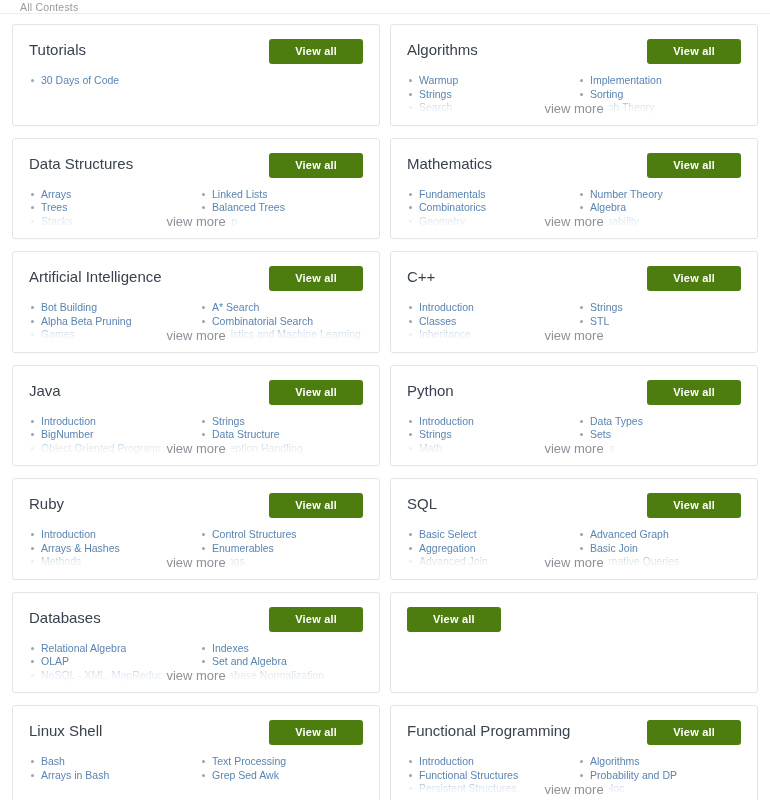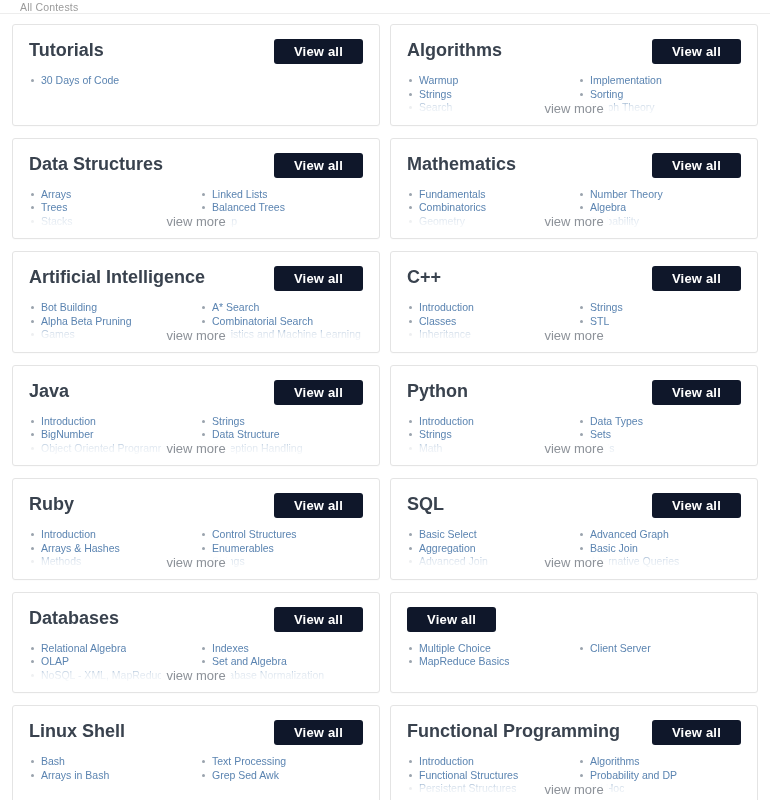--- a/index.html
+++ b/index.html
@@ -49,37 +49,37 @@
 
   .card-head {
     display: flex;
     align-items: flex-start;
     justify-content: space-between;
     margin-bottom: 9px;
     min-height: 26px;
   }
 
   .card-title {
-    font-size: 18px;
-    font-weight: 700;
+    font-size: 15px;
+    font-weight: 400;
     color: #39424e;
     line-height: 20px;
     padding-top: 1px;
   }
 
   .view-all-btn {
     flex: none;
-    background: #0f172a;
+    background: #4d7c0f;
     color: #ffffff;
-    font-size: 13px;
+    font-size: 11px;
     font-weight: bold;
     letter-spacing: .2px;
     border: none;
     border-radius: 3px;
-    padding: 0 20px;
+    padding: 0 26px;
     height: 25px;
     line-height: 25px;
     cursor: pointer;
     white-space: nowrap;
     font-family: "Liberation Sans", sans-serif;
   }
 
   
   .track-wrap {
     position: relative;
@@ -524,46 +524,30 @@
           </div>
         </div>
         <div class="fade-mask"></div>
         <div class="view-more"><span>view more</span></div>
       </div>
     </div>
     <div class="card">
       <div class="card-head">
         <button class="view-all-btn">View all</button>
       </div>
+    </div>
+    <div class="card">
+      <div class="card-head">
+        <h3 class="card-title">Linux Shell</h3>
+        <button class="view-all-btn">View all</button>
+      </div>
       <div class="track-wrap">
         <div class="track-list" style="grid-template-rows: repeat(2, 13.5px);">
           <div class="track-item">
             <span class="bullet"></span>
-            <a class="track-link">Multiple Choice</a>
-          </div>
-          <div class="track-item">
-            <span class="bullet"></span>
-            <a class="track-link">MapReduce Basics</a>
-          </div>
-          <div class="track-item">
-            <span class="bullet"></span>
-            <a class="track-link">Client Server</a>
-          </div>
-        </div>
-      </div>
-    </div>
-    <div class="card">
-      <div class="card-head">
-        <h3 class="card-title">Linux Shell</h3>
-        <button class="view-all-btn">View all</button>
-      </div>
-      <div class="track-wrap">
-        <div class="track-list" style="grid-template-rows: repeat(2, 13.5px);">
-          <div class="track-item">
-            <span class="bullet"></span>
             <a class="track-link">Bash</a>
           </div>
           <div class="track-item">
             <span class="bullet"></span>
             <a class="track-link">Arrays in Bash</a>
           </div>
           <div class="track-item">
             <span class="bullet"></span>
             <a class="track-link">Text Processing</a>
           </div>

